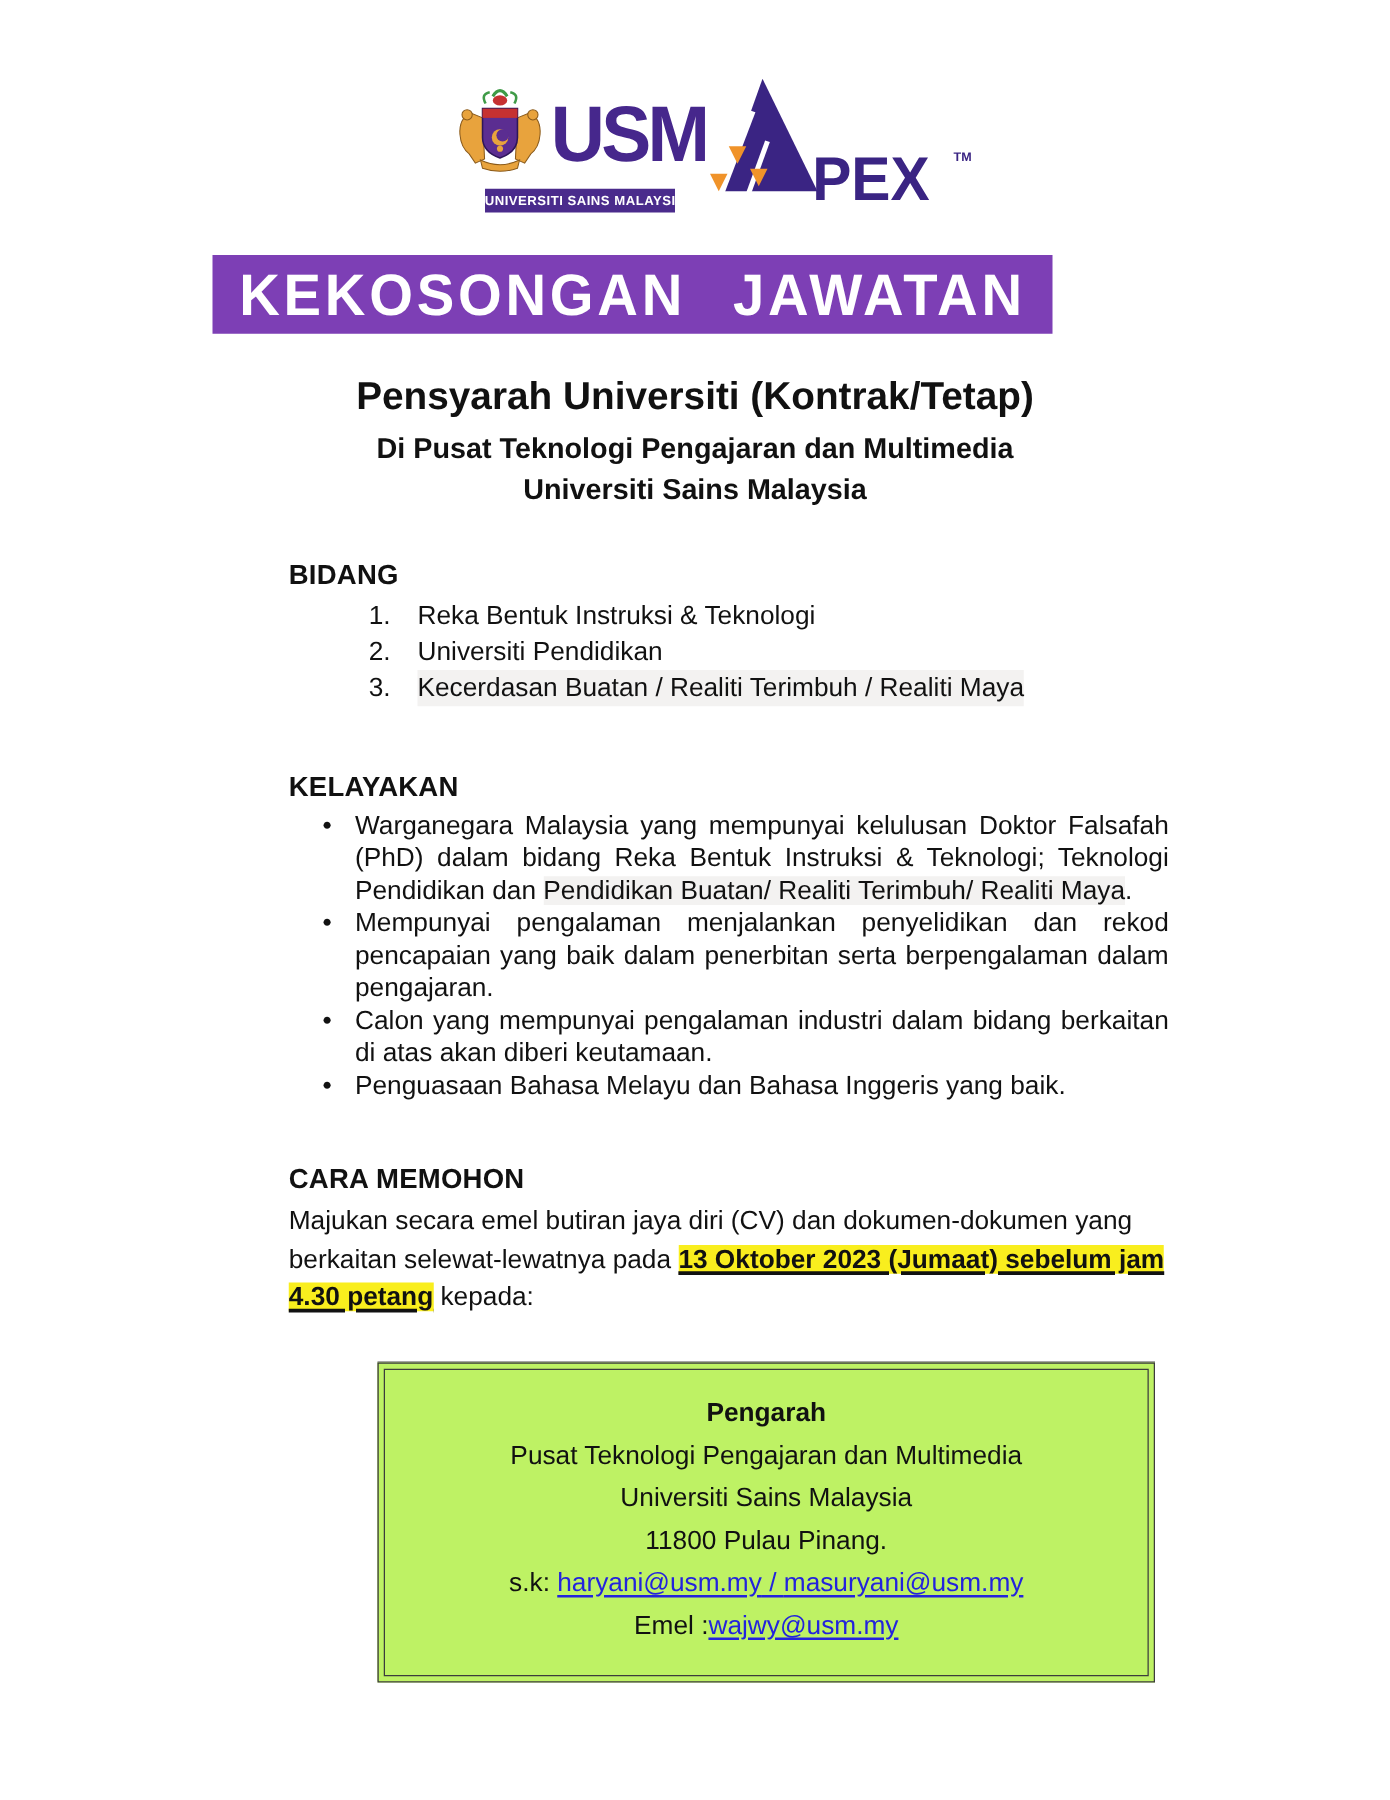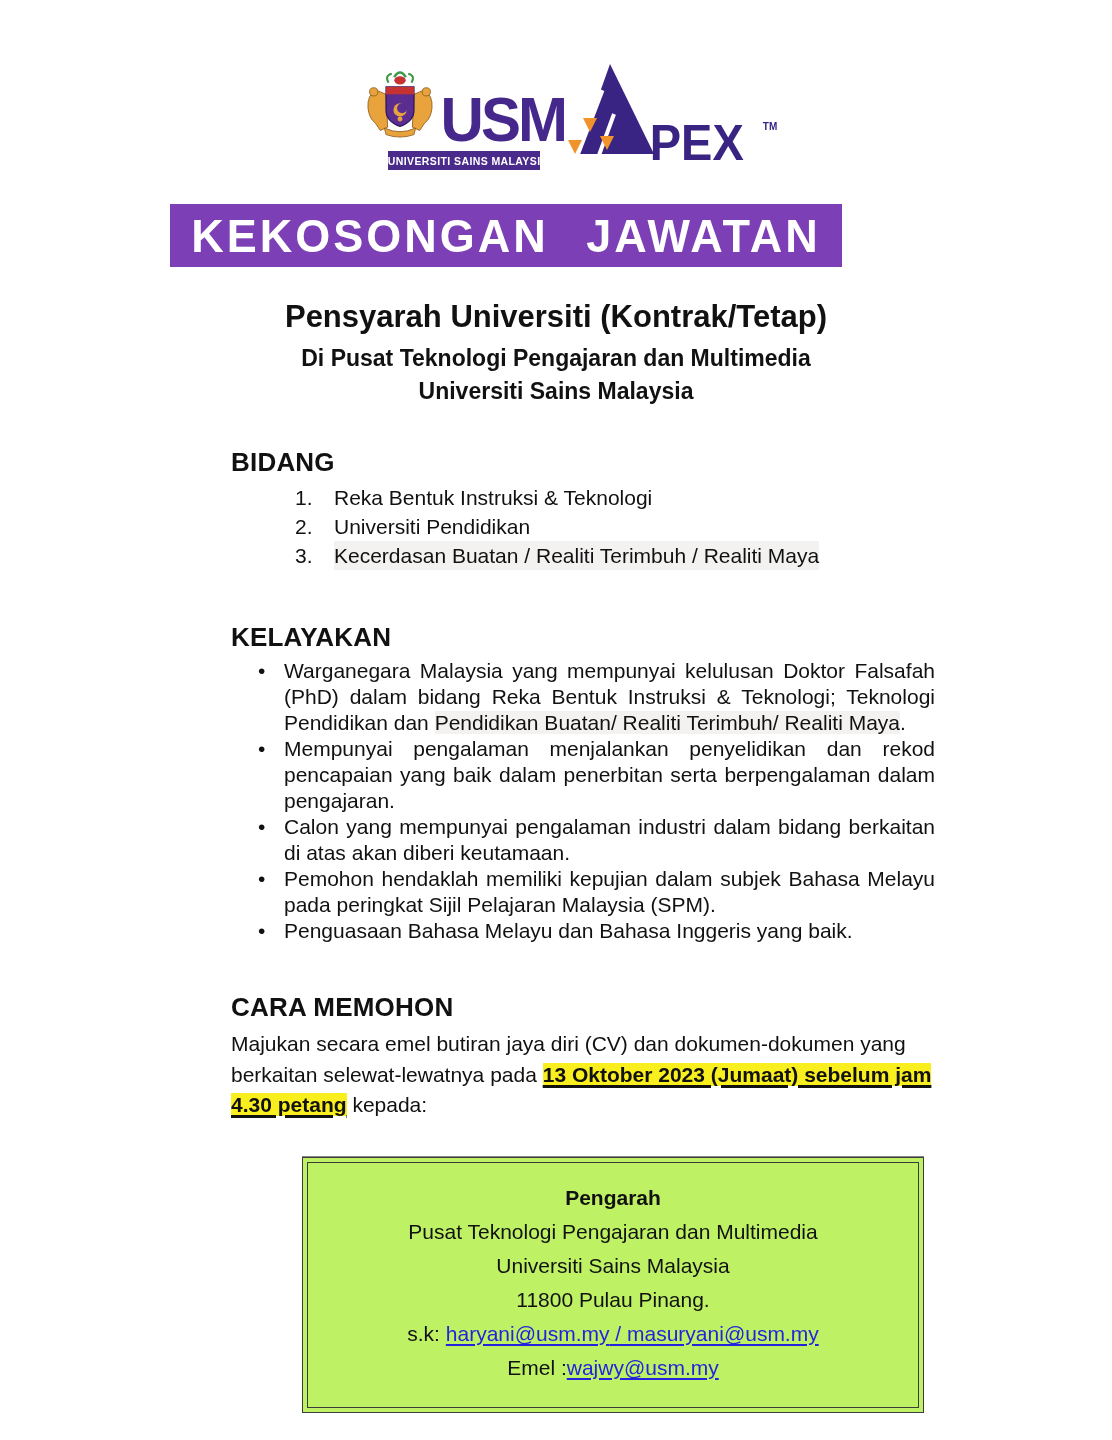--- a/index.html
+++ b/index.html
@@ -9,21 +9,21 @@
     -webkit-font-smoothing:antialiased;
   }
   .page{position:relative;width:1112px;height:1440px;background:#fff;}
 
   
   .logo-row{
     display:flex;justify-content:center;align-items:flex-end;
     gap:16px;padding-top:66px;margin-left:34px;height:104px;
   }
   .usm-logo{display:flex;flex-direction:column;width:152px;}
-  .usm-top{display:flex;align-items:flex-end;justify-content:center;gap:4px;height:82px;}
+  .usm-top{display:flex;align-items:center;justify-content:center;gap:4px;height:82px;}
   .usm-acronym{
     font-size:60px;font-weight:900;color:#46278c;letter-spacing:-3px;
     line-height:0.95;transform:scaleY(1.05);
   }
   .usm-bar{
     margin-top:3px;background:#4a2b8c;color:#fff;text-align:center;
     font-size:10.5px;font-weight:700;letter-spacing:0.4px;padding:4px 0 3px;
     white-space:nowrap;
   }
   .apex-logo{display:flex;align-items:flex-end;padding-bottom:8px;}
@@ -45,21 +45,21 @@
   }
 
   
   .title-block{text-align:center;margin-top:32px;}
   .pos-title{margin:0;font-size:31px;font-weight:800;letter-spacing:0px;}
   .sub1{margin:10px 0 0;font-size:23px;font-weight:800;}
   .sub2{margin:6px 0 0;font-size:23px;font-weight:800;}
 
   
   .content{margin:0 177px 0 231px;}
-  .sec-heading{margin:0;font-size:26px;font-weight:800;letter-spacing:0.2px;}
+  .sec-heading{margin:0;font-size:22px;font-weight:800;letter-spacing:0.2px;}
   .sec-bidang{margin-top:42px;}
   .sec-kelayakan{margin-top:52px;}
   .sec-cara{margin-top:48px;}
 
   .num-list{margin-top:5px;}
   .num-item{display:flex;font-size:21px;line-height:29px;}
   .num-item .num{width:39px;text-align:left;margin-left:64px;flex:none;}
   .gray-hl{background:#f3f2f1;}
 
   .bullet-list{margin-top:5px;}
@@ -171,21 +171,20 @@
         </div>
       </div>
     </div>
 
     <div class="sec-kelayakan">
       <h4 class="sec-heading">KELAYAKAN</h4>
       <div class="bullet-list">
         <div class="bullet-item"><span>Warganegara Malaysia yang mempunyai kelulusan Doktor Falsafah (PhD) dalam bidang Reka Bentuk Instruksi &amp; Teknologi; Teknologi Pendidikan dan </span><span class="gray-hl">Pendidikan Buatan/ Realiti Terimbuh/ Realiti Maya</span><span>.</span></div>
         <div class="bullet-item"><span>Mempunyai pengalaman menjalankan penyelidikan dan rekod pencapaian yang baik dalam penerbitan serta berpengalaman dalam pengajaran.</span></div>
         <div class="bullet-item"><span>Calon yang mempunyai pengalaman industri dalam bidang berkaitan di atas akan diberi keutamaan.</span></div>
-        <div class="bullet-item"><span>Pemohon hendaklah memiliki kepujian dalam subjek Bahasa Melayu pada peringkat Sijil Pelajaran Malaysia (SPM).</span></div>
         <div class="bullet-item"><span>Penguasaan Bahasa Melayu dan Bahasa Inggeris yang baik.</span></div>
       </div>
     </div>
 
     <div class="sec-cara">
       <h4 class="sec-heading">CARA MEMOHON</h4>
       <p class="cara-par"><span>Majukan secara emel butiran jaya diri (CV) dan dokumen-dokumen yang berkaitan selewat-lewatnya pada </span><span class="deadline">13 Oktober 2023 (Jumaat) sebelum jam 4.30 petang</span><span> kepada:</span></p>
     </div>
 
   </div>

